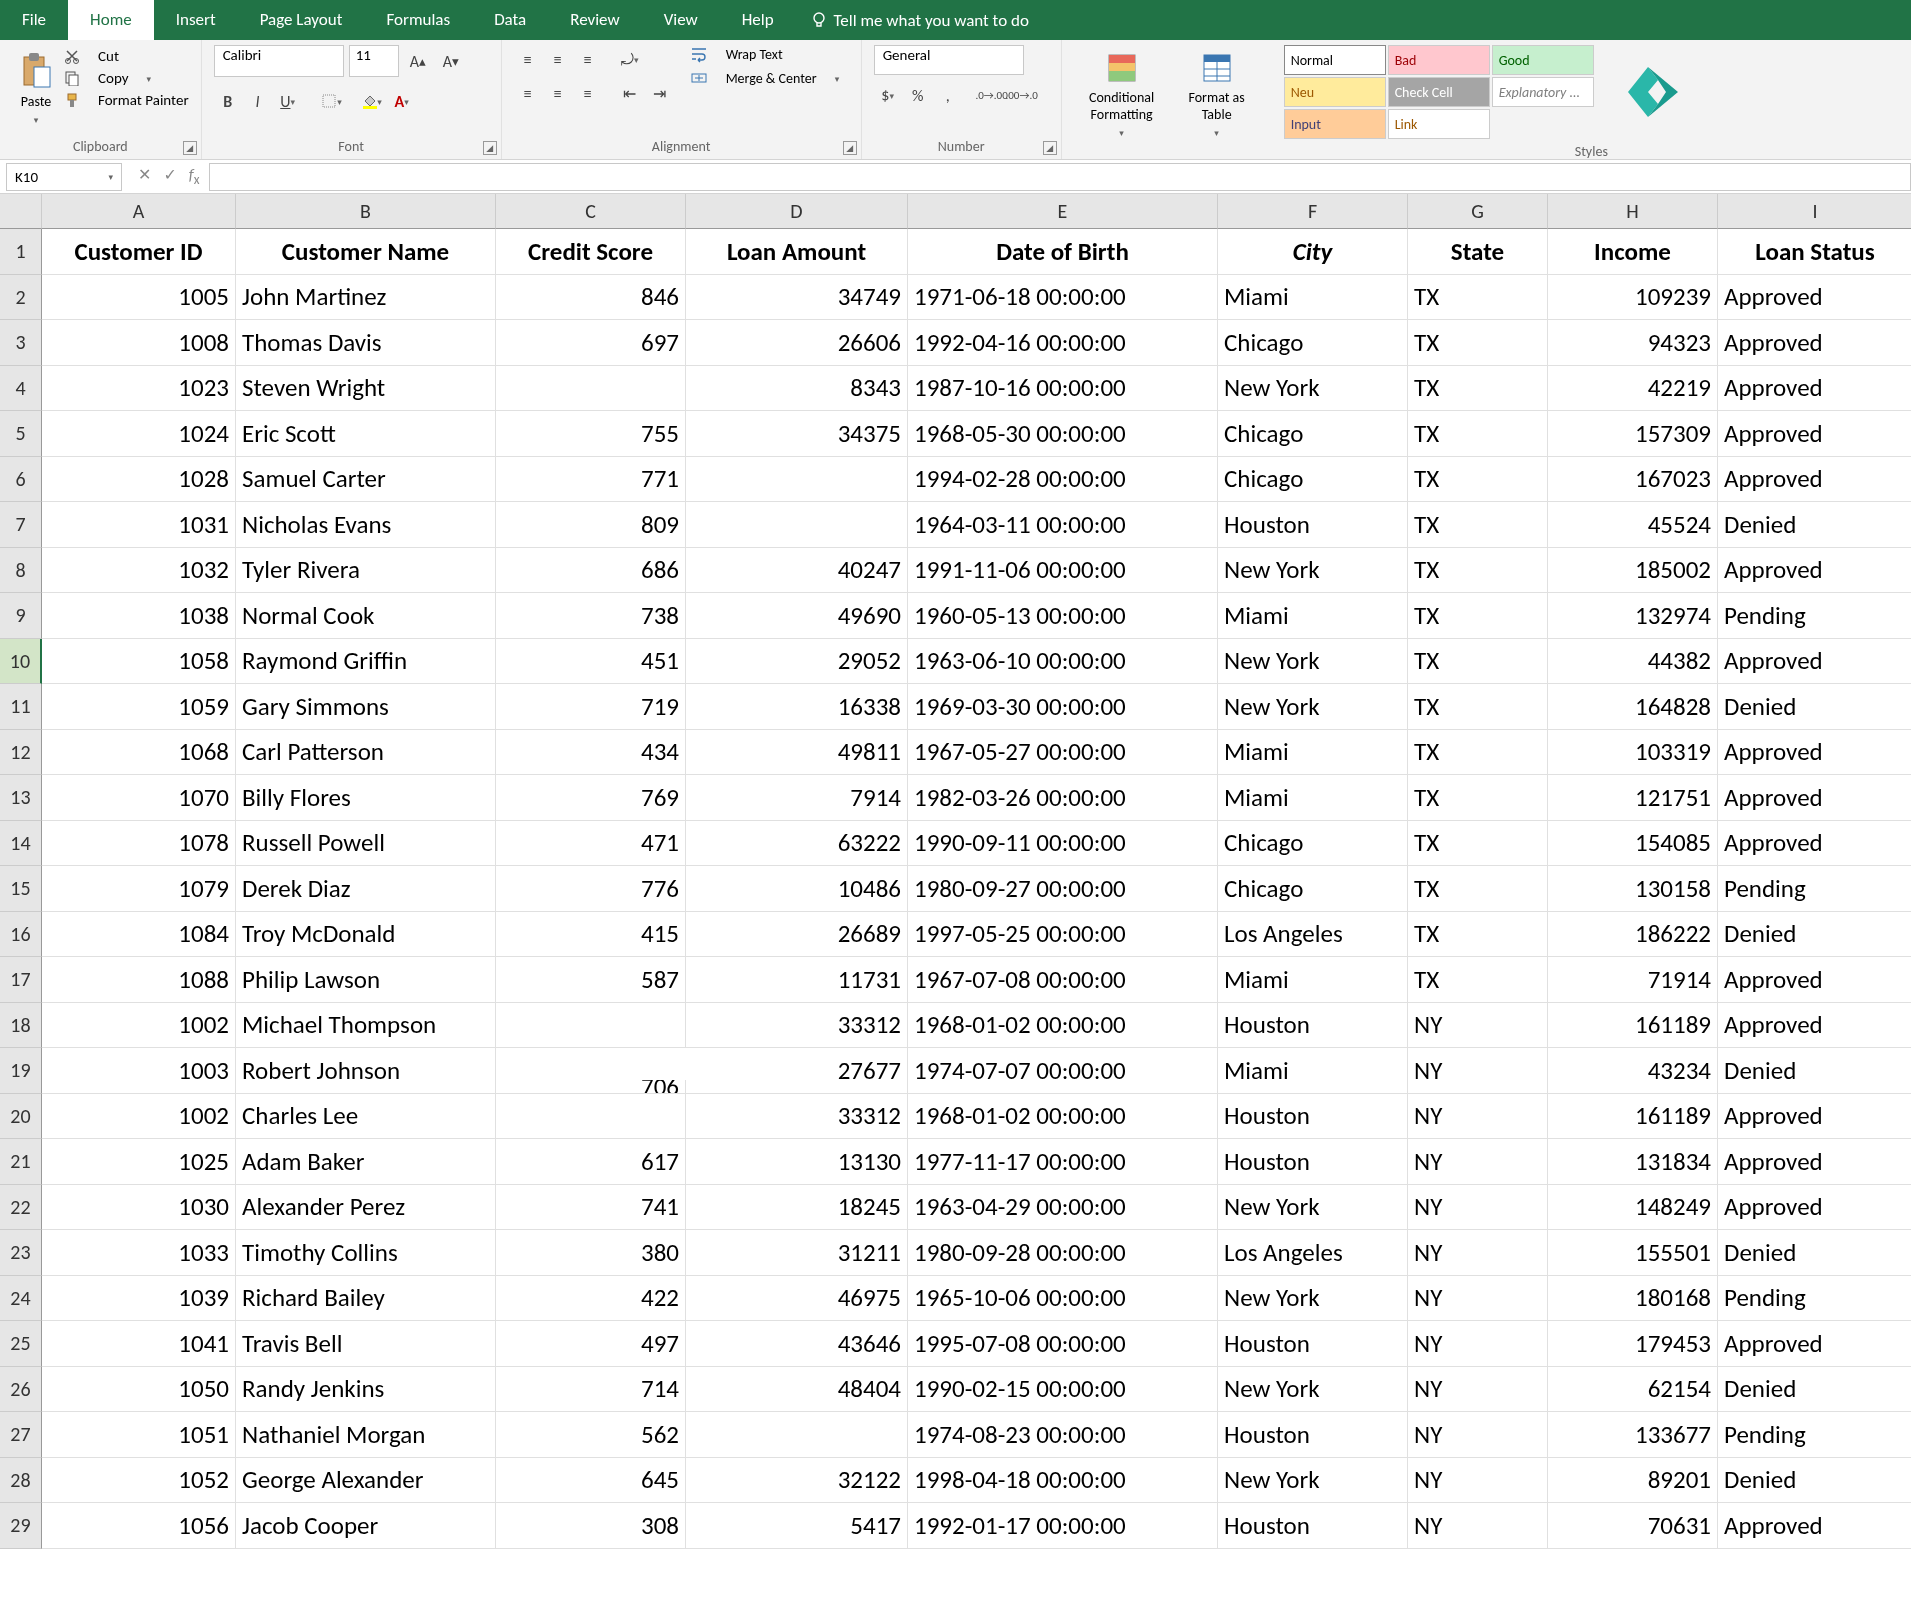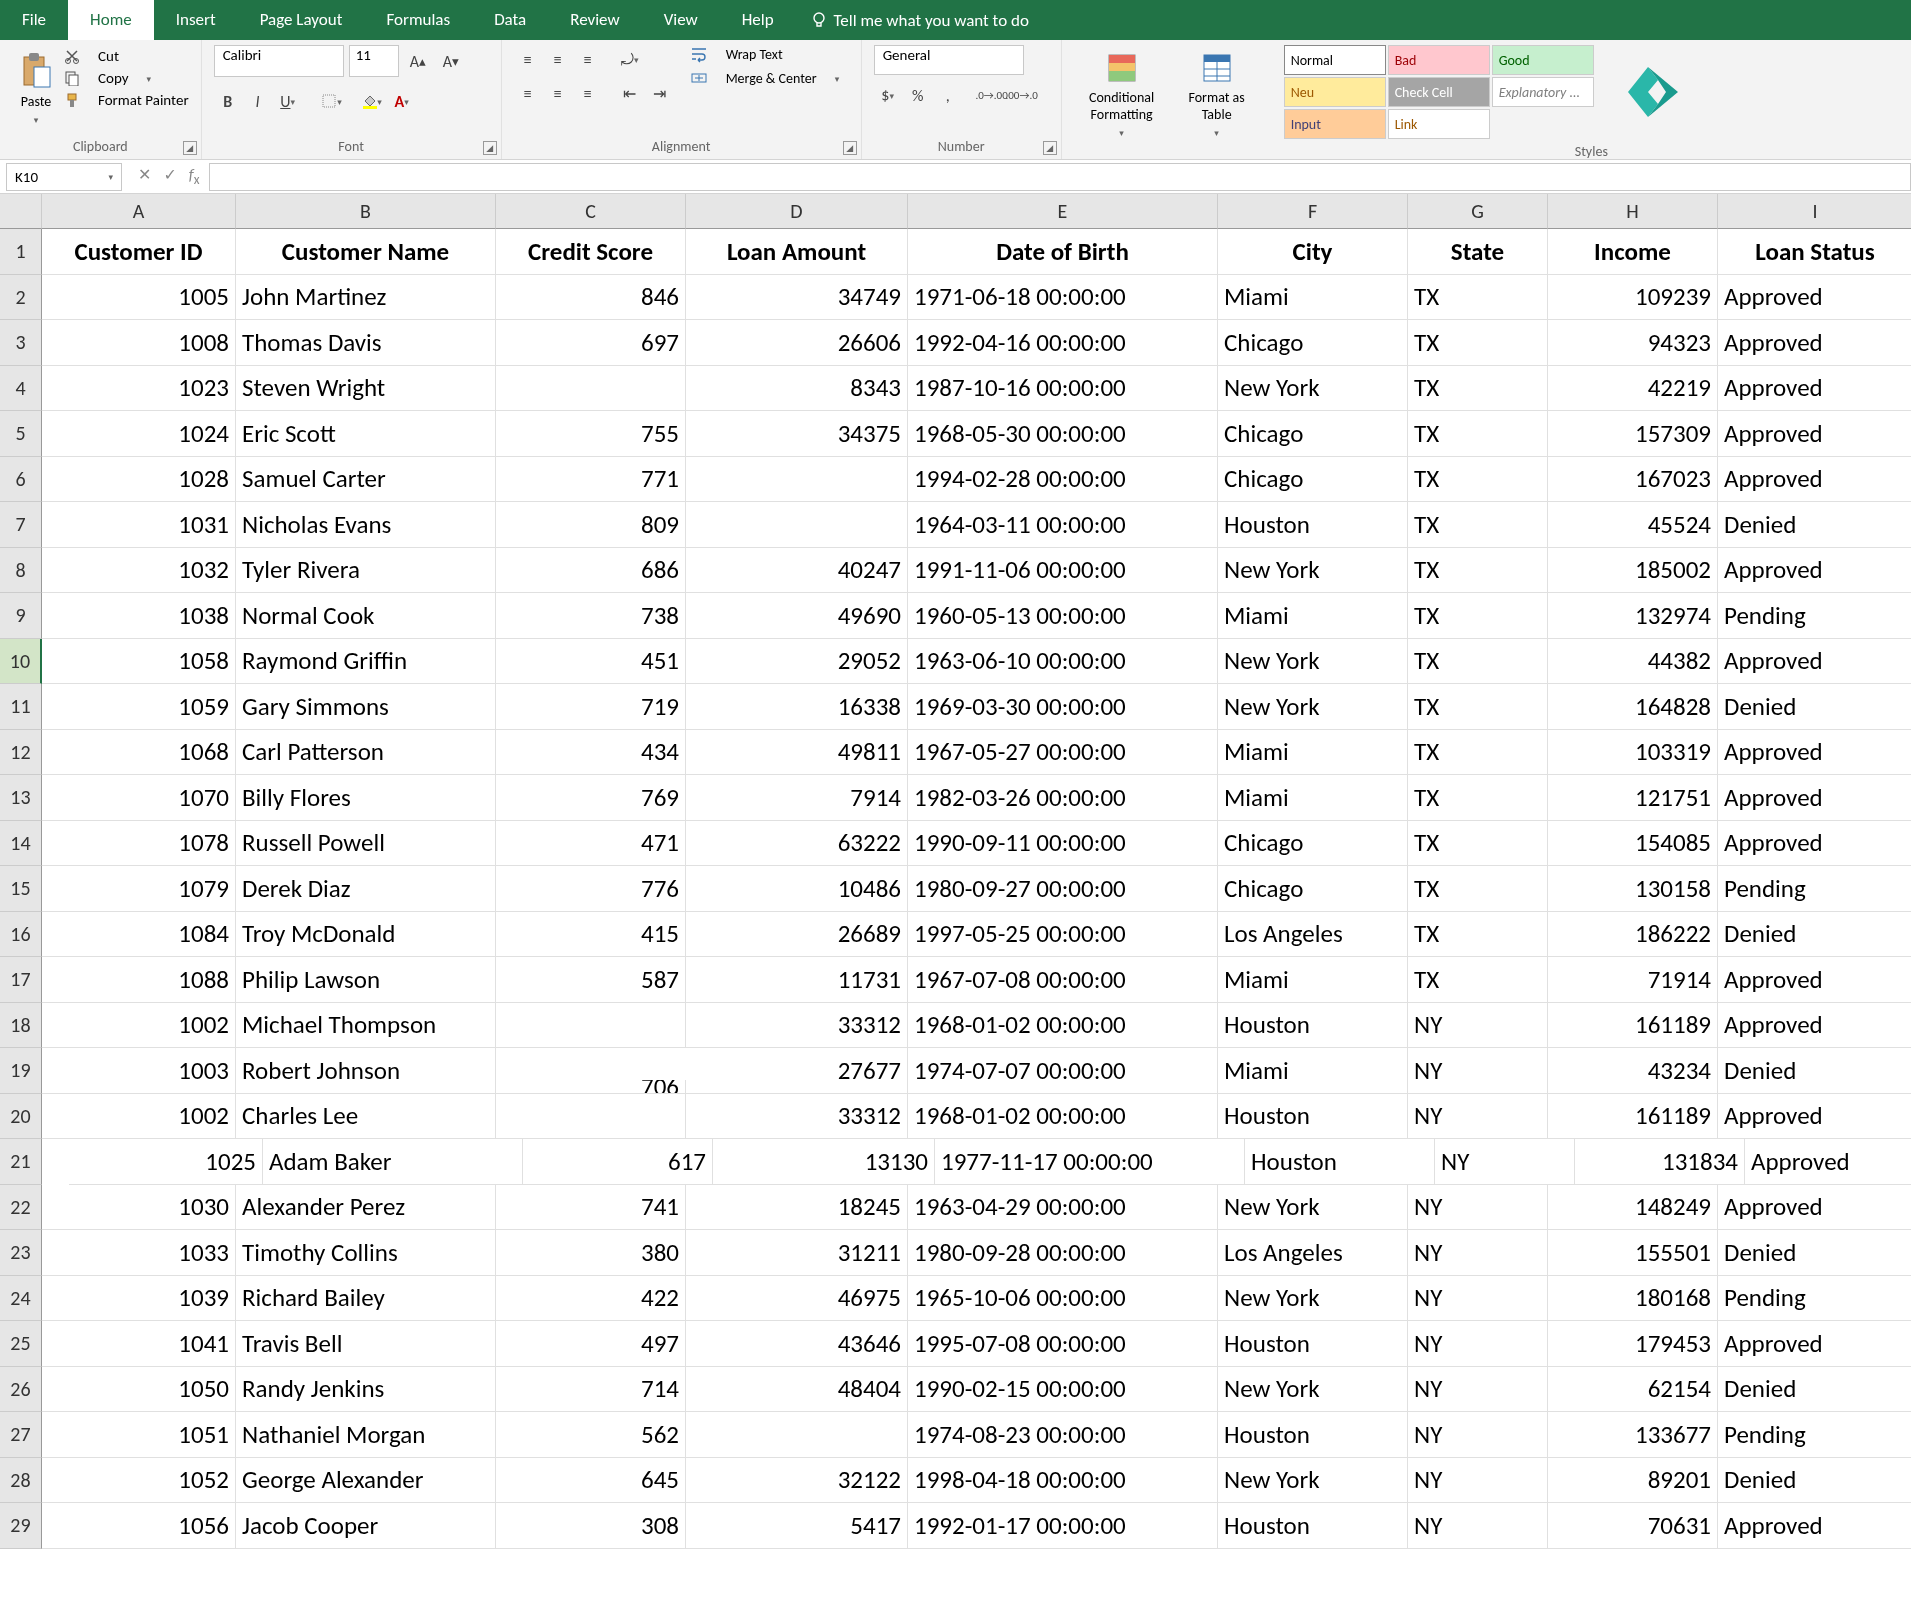--- a/index.html
+++ b/index.html
@@ -315,21 +315,21 @@
       <div class="rowhdr">28</div>
       <div class="rowhdr">29</div>
     </div>
   <div class="cells" id="cells">
       <div class="row hdr">
         <div class="cell" style="width: 194px;">Customer ID</div>
         <div class="cell" style="width: 260px;">Customer Name</div>
         <div class="cell" style="width: 190px;">Credit Score</div>
         <div class="cell" style="width: 222px;">Loan Amount</div>
         <div class="cell" style="width: 310px;">Date of Birth</div>
-        <div class="cell" style="width: 190px;">City</div>
+        <div class="cell" style="width: 190px; font-style: italic;">City</div>
         <div class="cell" style="width: 140px;">State</div>
         <div class="cell" style="width: 170px;">Income</div>
         <div class="cell" style="width: 195px;">Loan Status</div>
       </div>
       <div class="row">
         <div class="cell right" style="width: 194px;">1005</div>
         <div class="cell" style="width: 260px;">John Martinez</div>
         <div class="cell right" style="width: 190px;">846</div>
         <div class="cell right" style="width: 222px;">34749</div>
         <div class="cell" style="width: 310px;">1971-06-18 00:00:00</div>
@@ -530,21 +530,21 @@
         <div class="cell" style="width: 260px;">Charles Lee</div>
         <div class="cell right" style="width: 190px;"></div>
         <div class="cell right" style="width: 222px;">33312</div>
         <div class="cell" style="width: 310px;">1968-01-02 00:00:00</div>
         <div class="cell" style="width: 190px;">Houston</div>
         <div class="cell" style="width: 140px;">NY</div>
         <div class="cell right" style="width: 170px;">161189</div>
         <div class="cell" style="width: 195px;">Approved</div>
       </div>
       <div class="row">
-        <div class="cell right" style="width: 194px; margin-left: 27px;">1025</div>
+        <div class="cell right" style="width: 194px;">1025</div>
         <div class="cell" style="width: 260px;">Adam Baker</div>
         <div class="cell right" style="width: 190px;">617</div>
         <div class="cell right" style="width: 222px;">13130</div>
         <div class="cell" style="width: 310px;">1977-11-17 00:00:00</div>
         <div class="cell" style="width: 190px;">Houston</div>
         <div class="cell" style="width: 140px;">NY</div>
         <div class="cell right" style="width: 170px;">131834</div>
         <div class="cell" style="width: 195px;">Approved</div>
       </div>
       <div class="row">

